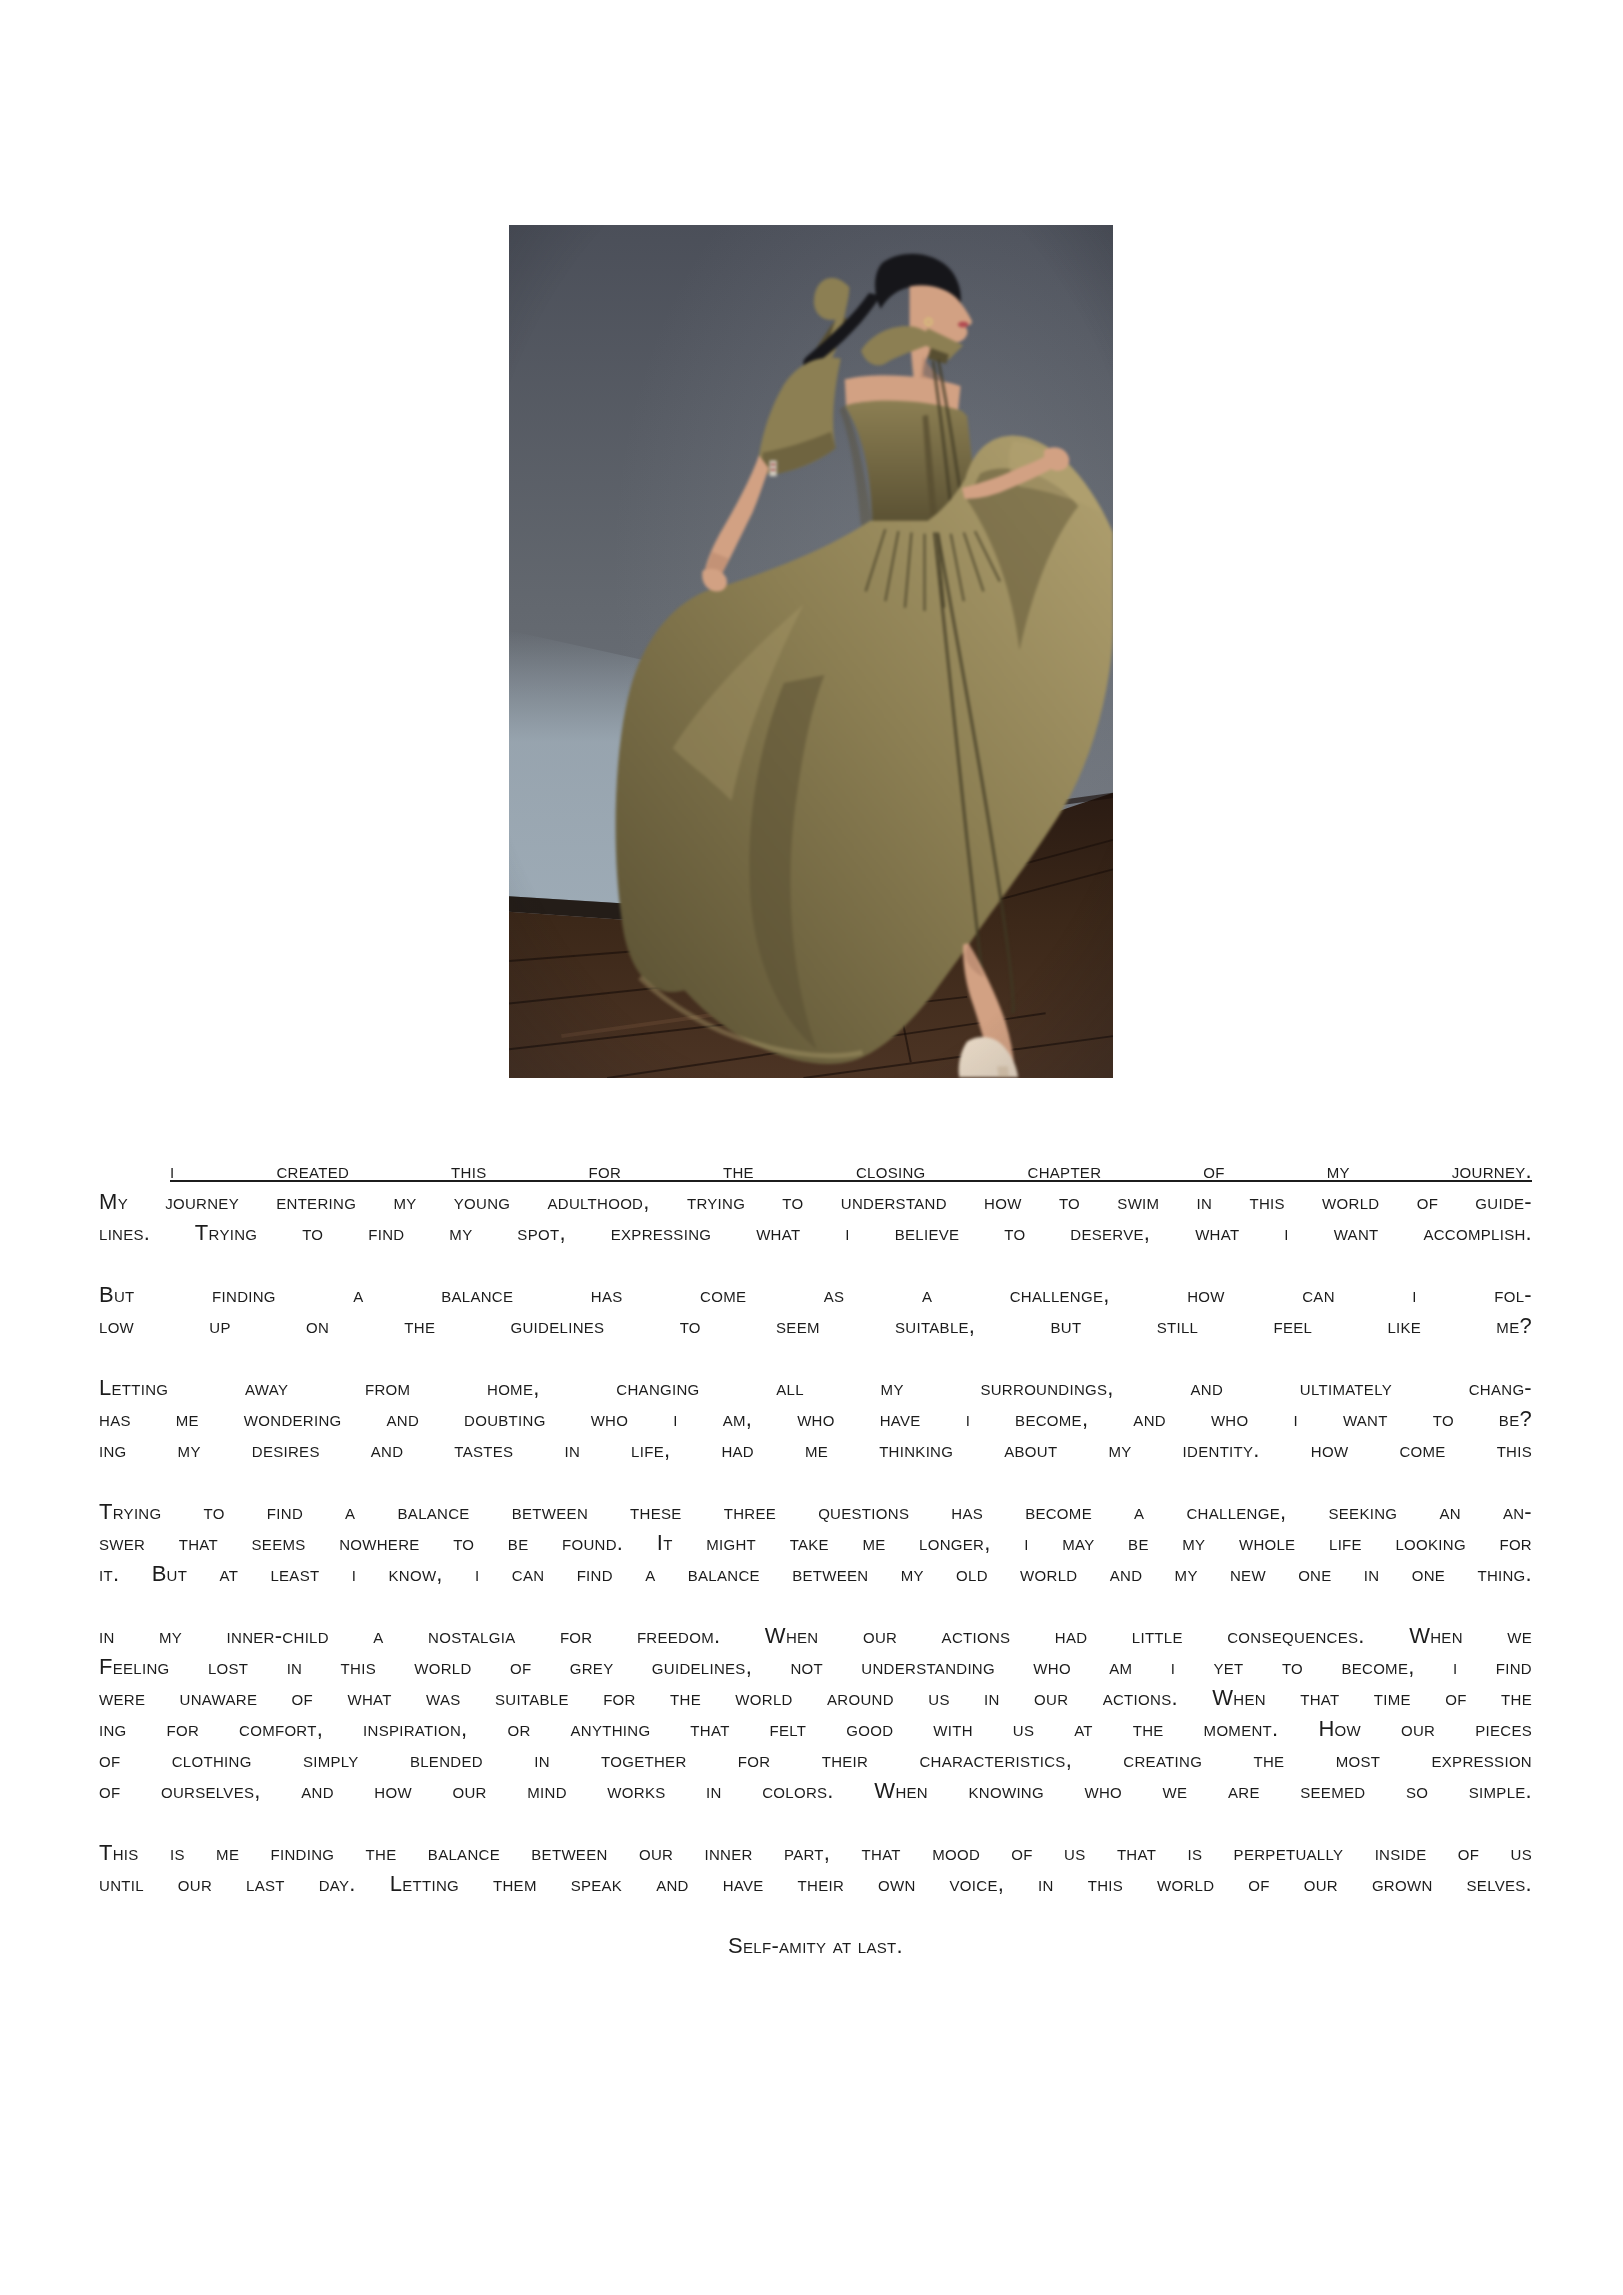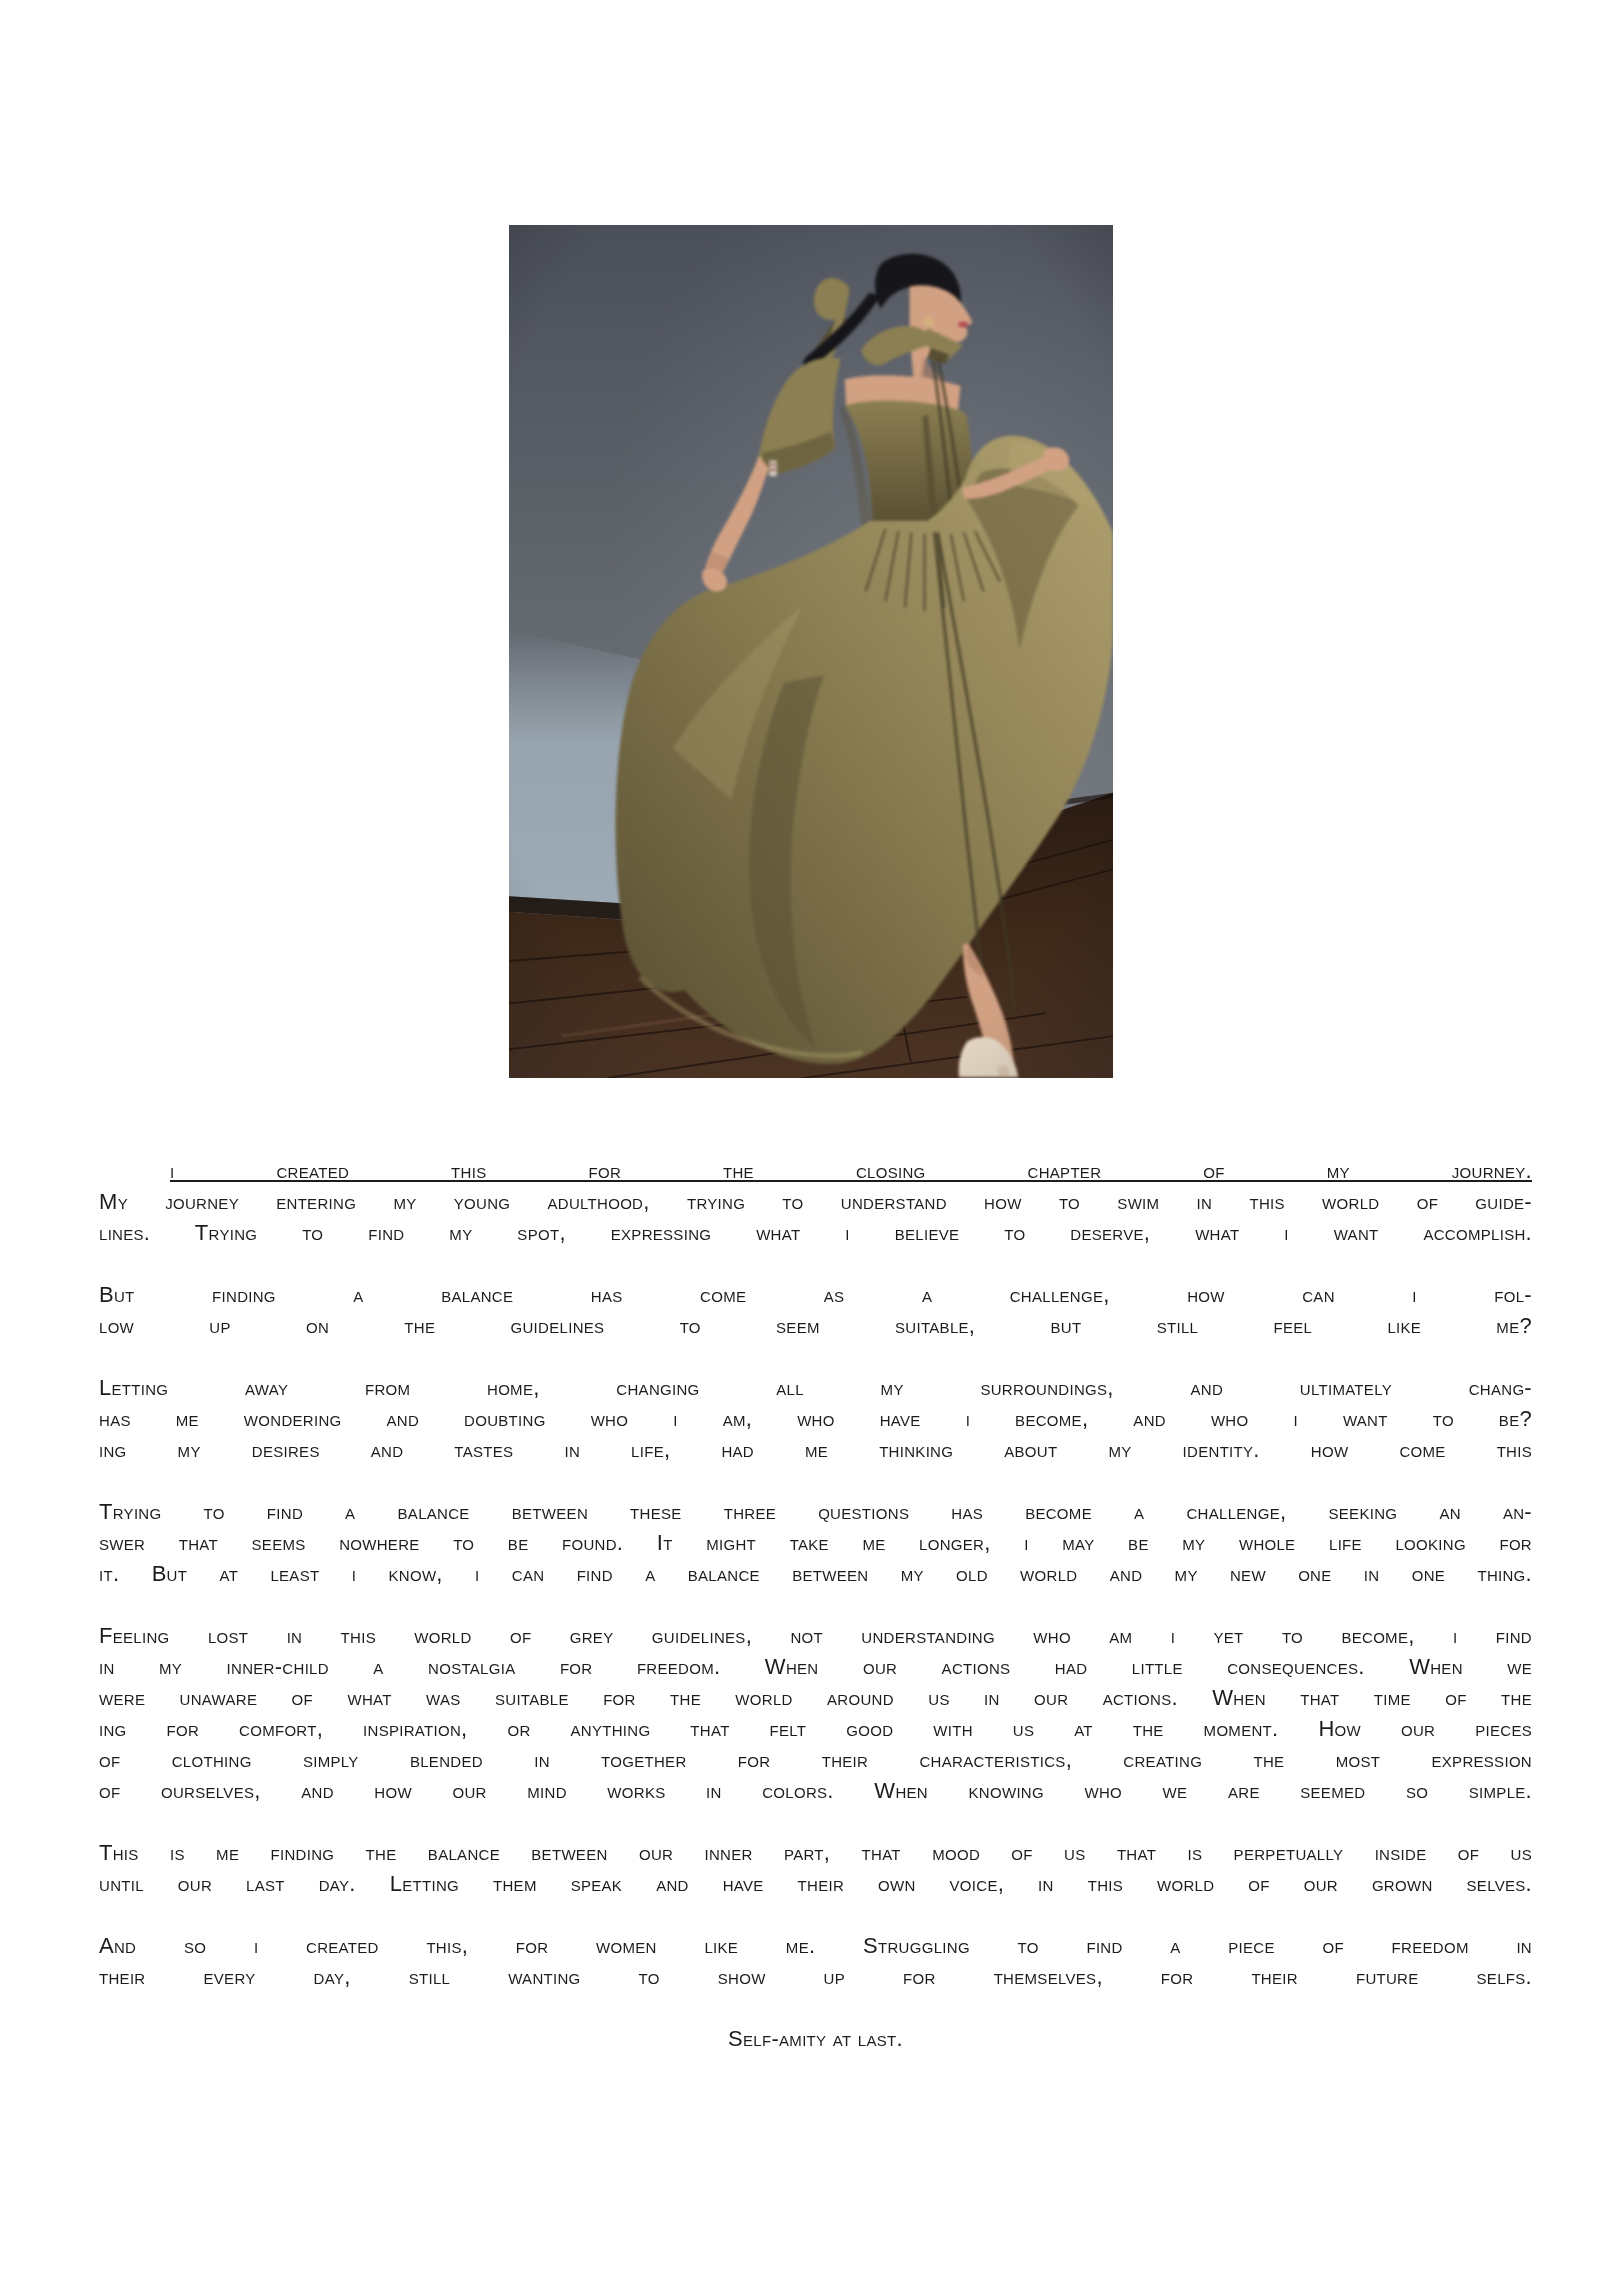--- a/index.html
+++ b/index.html
@@ -238,30 +238,26 @@
       <div class="line">Letting away from home, changing all my surroundings, and ultimately chang-</div>
       <div class="line">has me wondering and doubting who i am, who have i become, and who i want to be?</div>
       <div class="line">ing my desires and tastes in life, had me thinking about my identity. how come this</div>
     </div>
     <div class="para">
       <div class="line">Trying to find a balance between these three questions has become a challenge, seeking an an-</div>
       <div class="line">swer that seems nowhere to be found. It might take me longer, i may be my whole life looking for</div>
       <div class="line">it. But at least i know, i can find a balance between my old world and my new one in one thing.</div>
     </div>
     <div class="para">
+      <div class="line">in my inner-child a nostalgia for freedom. When our actions had little consequences. When we</div>
       <div class="line">Feeling lost in this world of grey guidelines, not understanding who am i yet to become, i find</div>
-      <div class="line">in my inner-child a nostalgia for freedom. When our actions had little consequences. When we</div>
       <div class="line">were unaware of what was suitable for the world around us in our actions. When that time of the</div>
       <div class="line">ing for comfort, inspiration, or anything that felt good with us at the moment. How our pieces</div>
       <div class="line">of clothing simply blended in together for their characteristics, creating the most expression</div>
       <div class="line">of ourselves, and how our mind works in colors. When knowing who we are seemed so simple.</div>
     </div>
     <div class="para">
       <div class="line">This is me finding the balance between our inner part, that mood of us that is perpetually inside of us</div>
       <div class="line">until our last day. Letting them speak and have their own voice, in this world of our grown selves.</div>
     </div>
-    <div class="para">
-      <div class="line">And so i created this, for women like me. Struggling to find a piece of freedom in</div>
-      <div class="line">their every day, still wanting to show up for themselves, for their future selfs.</div>
-    </div>
     <div class="line closing">Self-amity at last.</div>
   </div>
 
 
 </body></html>

